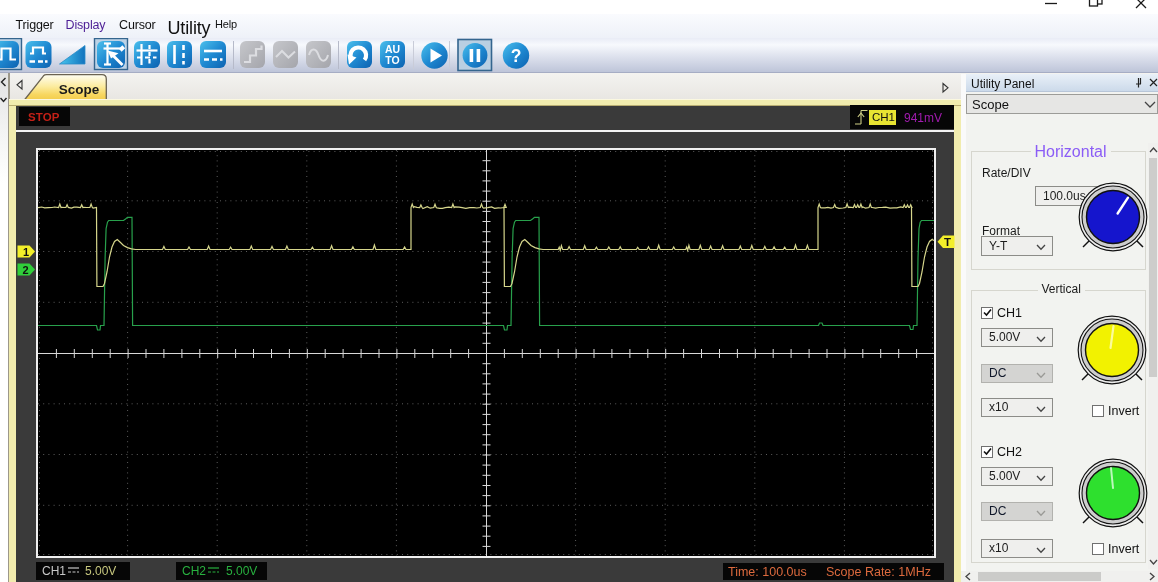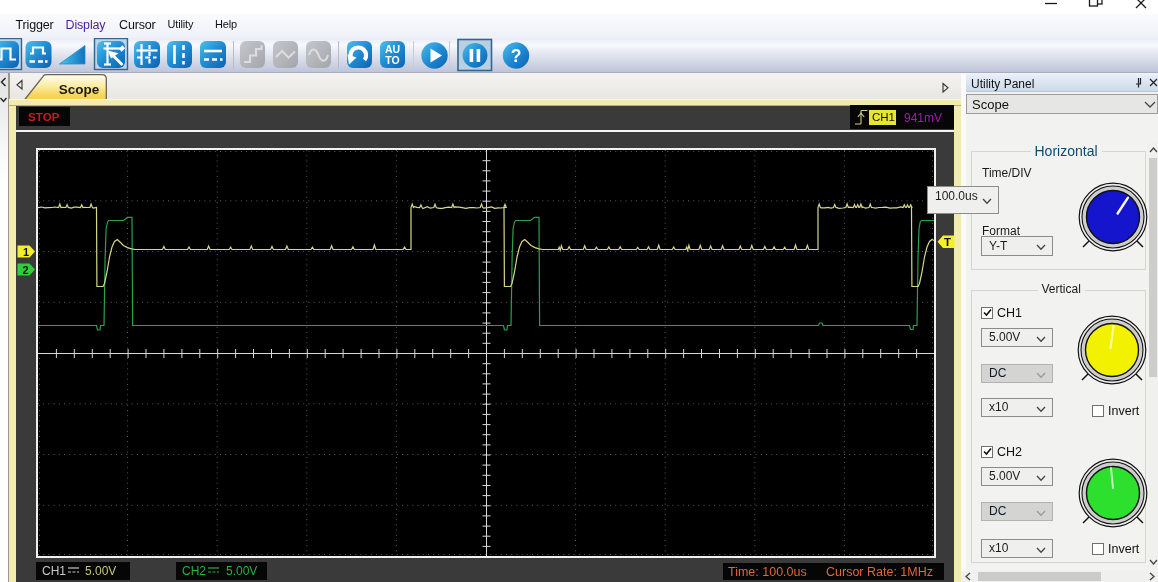--- a/index.html
+++ b/index.html
@@ -17,21 +17,21 @@
 <line x1="15" y1="3.5" x2="27" y2="3.5"></line>
 <rect x="64" y="-5" width="8" height="9"></rect>
       <rect x="59.5" y="-2" width="8" height="8" fill="#fff"></rect>
 <path d="M106,-2 L116,8 M116,-2 L106,8"></path>
 </g>
   </svg>
 <div class="a" style="left:0;top:14px;width:1158px;height:24px;background:linear-gradient(#fafbfe,#eef1f8)"></div>
 <div class="txt" style="left:15.5px;top:18px;font-size:12.5px;letter-spacing:-0.15px;color:#111">Trigger</div>
 <div class="txt" style="left:65.5px;top:18px;font-size:12.5px;letter-spacing:-0.15px;color:#4c1d95">Display</div>
 <div class="txt" style="left:119px;top:18px;font-size:12.5px;letter-spacing:-0.15px;color:#111">Cursor</div>
-<div class="txt" style="left:167.5px;top:18px;font-size:11px;letter-spacing:-0.15px;color:#111">Utility</div>
+<div class="txt" style="left:167.5px;top:18px;font-size:18px;letter-spacing:-0.15px;color:#111">Utility</div>
 <div class="txt" style="left:215px;top:18px;font-size:11px;letter-spacing:-0.15px;color:#111">Help</div>
 <svg class="a" style="left:0;top:38px" width="1158" height="35" viewBox="0 0 1158 35">
 <defs>
 <linearGradient id="tb" x1="0" y1="0" x2="0" y2="1">
 <stop offset="0" stop-color="#e9ecf6"></stop>
         <stop offset="0.2" stop-color="#f7f9fd"></stop>
 <stop offset="0.55" stop-color="#dde1ed"></stop>
         <stop offset="1" stop-color="#bec5d9"></stop>
 </linearGradient>
 <linearGradient id="bl" x1="0" y1="0" x2="1" y2="1">
@@ -293,42 +293,42 @@
 <div class="txt" style="left:182px;top:564px;font-size:12px;color:#28b13f">CH2</div>
 <svg class="a" style="left:207px;top:566px" width="13" height="10">
 <g stroke="#28b13f" stroke-width="1.2">
       <line x1="1" y1="2" x2="12" y2="2"></line>
 <path d="M1,6 H4 M5.5,6 H8.5 M10,6 H12"></path>
     </g>
   </svg>
 <div class="txt" style="left:226px;top:564px;font-size:12px;color:#28b13f">5.00V</div>
 <div class="a" style="left:723px;top:563px;width:221px;height:17px;background:#060606"></div>
 <div class="txt" style="left:728px;top:565px;font-size:12.5px;color:#dd6a3e">Time: 100.0us</div>
-<div class="txt" style="left:826px;top:565px;font-size:12.5px;color:#dd6a3e">Cursor Rate: 1MHz</div>
+<div class="txt" style="left:826px;top:565px;font-size:12.5px;color:#dd6a3e">Scope Rate: 1MHz</div>
 <div class="a" style="left:961px;top:74px;width:5px;height:508px;background:#fafafa"></div>
 <div class="a" style="left:966px;top:74px;width:192px;height:508px;background:#f2f3f0"></div>
 <div class="a" style="left:966px;top:74px;width:192px;height:18px;background:linear-gradient(#e9f0f8,#ccdaea);border-bottom:1px solid #b8c6d8"></div>
 <div class="txt" style="left:971px;top:76.5px;font-size:12px;color:#111">Utility Panel</div>
 <svg class="a" style="left:1133px;top:76px" width="25" height="14">
 <g stroke="#222" stroke-width="1.2" fill="none">
 <path d="M5.5,2 V8 M3,8 H8 M5.5,8 V11.5 M7.5,2 V8"></path>
 <path d="M17,3 L24,10 M24,3 L17,10"></path>
 </g>
   </svg>
 <div class="a" style="left:966px;top:94px;width:192px;height:20px;background:#e6e6e4;border:1px solid #9c9c98"></div>
 <div class="txt" style="left:972px;top:96.5px;font-size:13px;color:#111">Scope</div>
 <svg class="a" style="left:1144px;top:101px" width="12" height="8">
 <path d="M1,1 L6,6 L11,1" stroke="#444" stroke-width="1.3" fill="none"></path>
   </svg>
 <div class="a" style="left:971px;top:151px;width:175px;height:119px;border:1px solid #d6d6ce"></div>
-<div class="txt" style="left:1030.5px;top:143px;font-size:14px;color:#0c4a6e;background:#f2f3f0;padding:0 4px">Horizontal</div>
+<div class="txt" style="left:1030.5px;top:143px;font-size:16px;color:#8b5cf6;background:#f2f3f0;padding:0 4px">Horizontal</div>
 <div class="a" style="left:971px;top:290px;width:175px;height:273px;border:1px solid #d6d6ce"></div>
 <div class="txt" style="left:1037.5px;top:282px;font-size:12px;color:#1a1a1a;background:#f2f3f0;padding:0 4px">Vertical</div>
-<div class="txt" style="left:982px;top:166px;font-size:12px;color:#1a1a1a">Time/DIV</div>
-<div class="combo" style="left:927px;top:186px;width:72px;height:28px;line-height:18px">100.0us<svg width="10" height="7">
+<div class="txt" style="left:982px;top:166px;font-size:12px;color:#1a1a1a">Rate/DIV</div>
+<div class="combo" style="left:1035px;top:186px;width:72px;height:20px;line-height:18px">100.0us<svg width="10" height="7">
       <path d="M1,1 L5,5.2 L9,1" stroke="#444" stroke-width="1.3" fill="none"></path>
     </svg></div>
 <div class="txt" style="left:982px;top:224px;font-size:12px;color:#1a1a1a">Format</div>
 <div class="combo" style="left:981px;top:236px;width:72px;height:20px;line-height:18px">Y-T<svg width="10" height="7">
       <path d="M1,1 L5,5.2 L9,1" stroke="#444" stroke-width="1.3" fill="none"></path>
     </svg></div>
 <svg class="a" style="left:1078px;top:181.5px" width="70" height="70">
 <line x1="12.5" y1="57.5" x2="5" y2="65" stroke="#111" stroke-width="1.5"></line>
 <line x1="57.5" y1="57.5" x2="65" y2="65" stroke="#111" stroke-width="1.5"></line>
 <circle cx="35" cy="35" r="33.8" fill="#ececec" stroke="#111" stroke-width="1.2"></circle>

